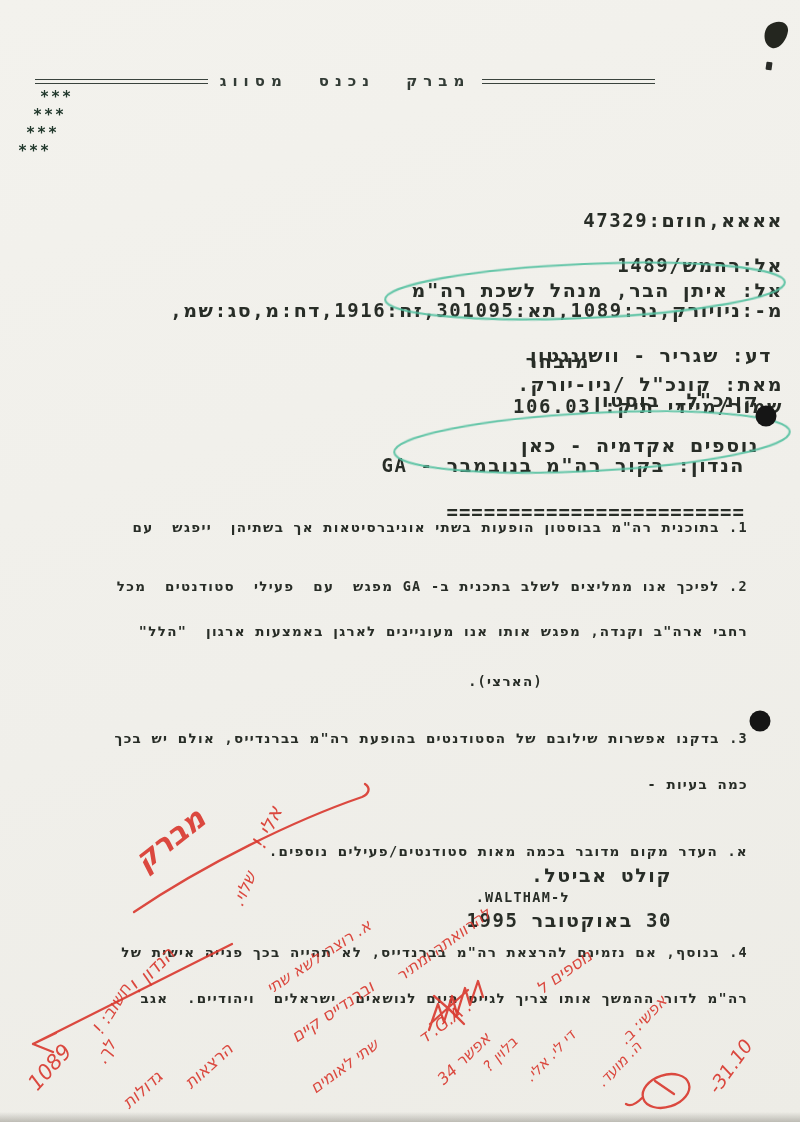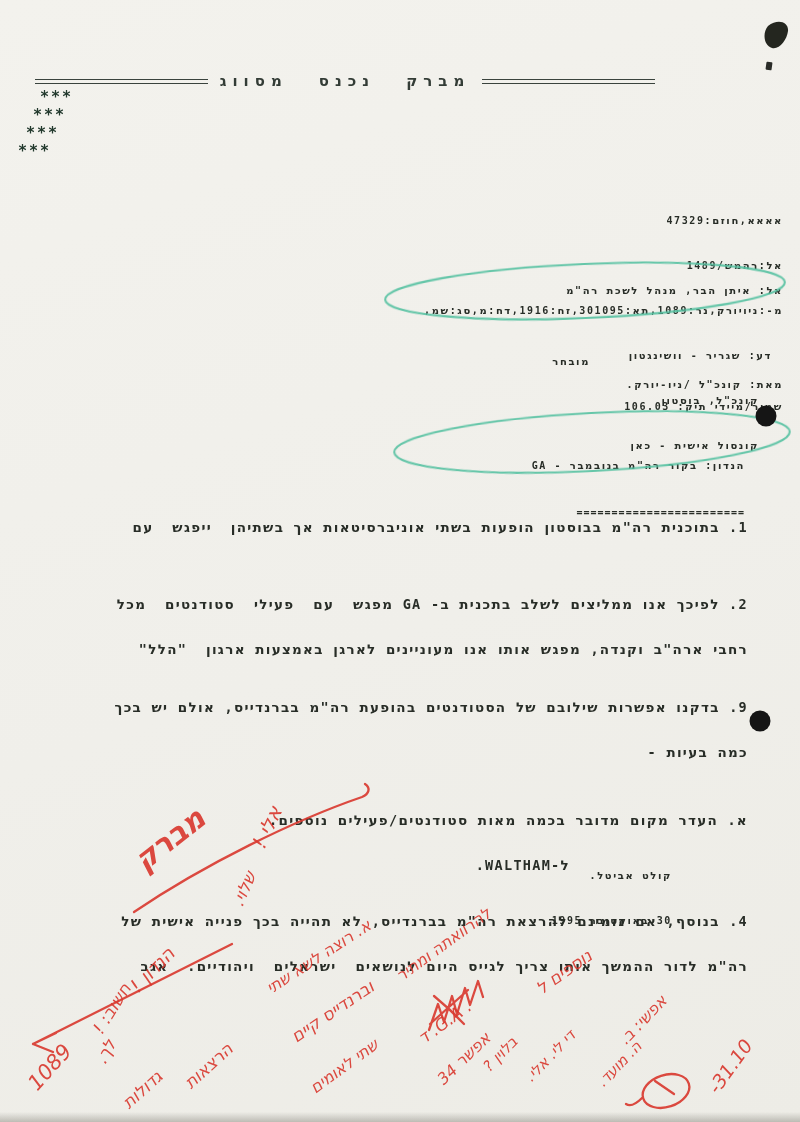--- a/index.html
+++ b/index.html
@@ -16,21 +16,21 @@
   .scan-bottom{position:absolute;left:0;right:0;bottom:0;height:10px;
     background:linear-gradient(to bottom,rgba(0,0,0,0),rgba(110,108,98,.38));}
   
   .hdr{position:absolute;left:35px;top:72px;width:620px;display:flex;align-items:center;gap:12px;}
   .dline{flex:1;height:3px;border-top:1.6px solid #3a433d;border-bottom:1.6px solid #3a433d;}
   .hdr-title{direction:rtl;white-space:nowrap;font-size:15px;font-weight:600;color:#333c36;
     letter-spacing:6px;word-spacing:16px;}
   
   .star{position:absolute;font-weight:bold;font-size:15px;letter-spacing:2px;color:#22392d;}
   
-  .typed{direction:rtl;text-align:right;white-space:pre;font-size:10px;line-height:15px;
+  .typed{direction:rtl;text-align:right;white-space:pre;font-size:19px;line-height:15px;
     font-weight:600;letter-spacing:1.6px;color:#282d27;position:absolute;}
   .typed div{line-height:15px;}
   .body-block{right:52px;top:490px;font-size:13.5px;letter-spacing:1.3px;}
   .body-block div{line-height:15.5px;}
   
   .rnote{position:absolute;direction:rtl;white-space:nowrap;color:#d93a30;
     font-family:"DejaVu Sans",sans-serif;font-style:italic;font-weight:500;
     transform-origin:0 50%;opacity:.92;}
   svg.overlay{position:absolute;left:0;top:0;pointer-events:none;}
 </style>
@@ -56,35 +56,36 @@
     <div>מ-:ניויורק,נר:1089,תא:301095,זח:1916,דח:מ,סג:שמ,</div>
     <div style="margin-top:6px;padding-right:193px">מובחר</div>
     <div>שמור/מיידי תיק: 106.03</div>
   </div>
 
   <div class="typed" style="right:17px;top:283px">אל: איתן הבר, מנהל לשכת רה"מ</div>
 
   <div class="typed" style="right:28px;top:318px">
     <div>דע: שגריר - וושינגטון</div>
     <div style="padding-right:13px">קונכ"ל, בוסטון</div>
-    <div style="padding-right:13px">קונסול אישית - כאן</div>
+    <div style="padding-right:13px">נוספים אקדמיה - כאן</div>
   </div>
 
   <div class="typed" style="right:17px;top:377px">מאת: קונכ"ל /ניו-יורק.</div>
 
   <div class="typed" style="right:55px;top:428px">
     <div>הנדון: בקור רה"מ בנובמבר - GA</div>
     <div style="letter-spacing:1px;font-weight:700;line-height:13px;margin-top:3px">========================</div>
   </div>
 
   <div class="typed body-block">
     <div>1. בתוכנית רה"מ בבוסטון הופעות בשתי אוניברסיטאות אך בשתיהן  ייפגש  עם</div>
-    <div style="margin-top:31px">2. לפיכך אנו ממליצים לשלב בתכנית ב- GA מפגש  עם  פעילי  סטודנטים  מכל</div>
+    <div style="margin-top:13px">2. לפיכך אנו ממליצים לשלב בתכנית ב- GA מפגש  עם  פעילי  סטודנטים  מכל</div>
     <div>רחבי ארה"ב וקנדה, מפגש אותו אנו מעוניינים לארגן באמצעות ארגון  "הלל"</div>
-    <div style="margin-top:12px">9. בדקנו אפשרות שילובם של הסטודנטים בהופעת רה"מ בברנדייס, אולם יש בכך</div>
+    <div style="margin-top:4px;padding-right:205px">(הארצי).</div>
+    <div style="margin-top:12px">3. בדקנו אפשרות שילובם של הסטודנטים בהופעת רה"מ בברנדייס, אולם יש בכך</div>
     <div>כמה בעיות -</div>
     <div style="margin-top:22px">א. העדר מקום מדובר בכמה מאות סטודנטים/פעילים נוספים.</div>
     <div style="padding-right:178px">ל-WALTHAM.</div>
     <div style="margin-top:10px">4. בנוסף, אם נזמינם להרצאת רה"מ בברנדייס, לא תהייה בכך פנייה אישית של</div>
     <div>רה"מ לדור ההמשך אותו צריך לגייס היום לנושאים  ישראלים  ויהודיים.  אגב</div>
     
     
   </div>
 
   <div class="typed" style="right:128px;top:838px">

